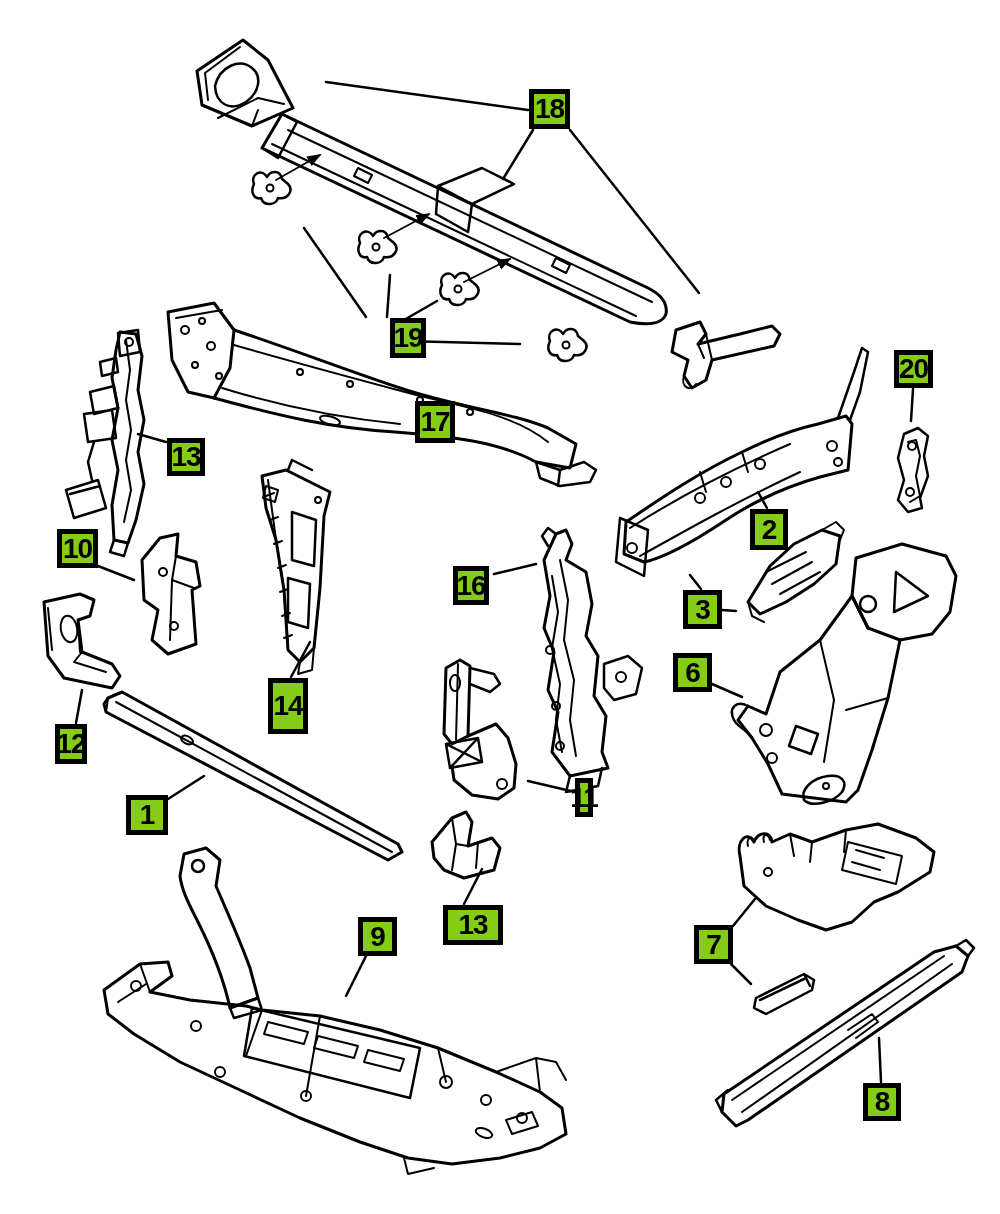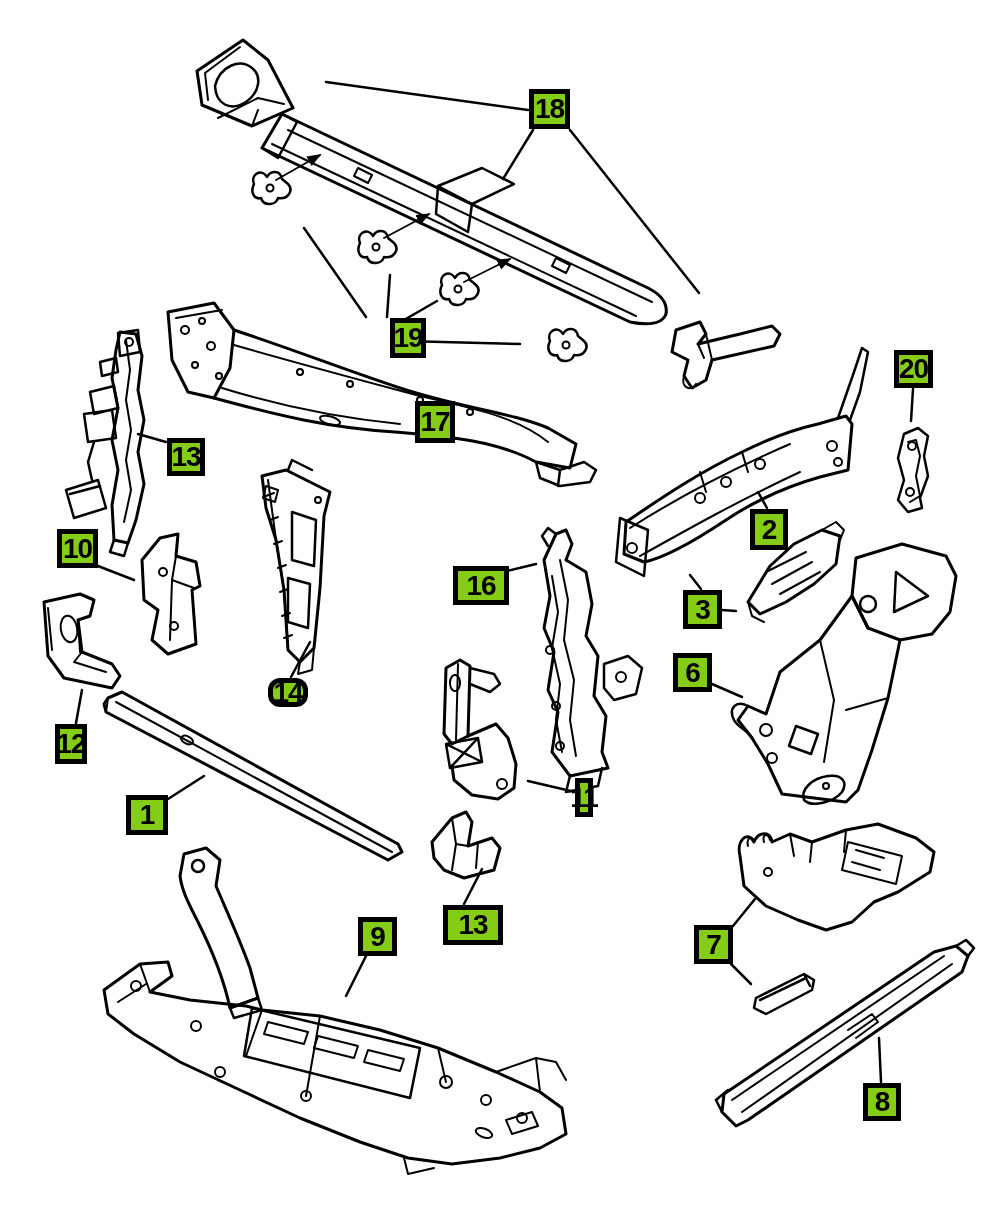--- a/index.html
+++ b/index.html
@@ -272,27 +272,27 @@
   </div>
       <div class="callout" style="left: 575px; top: 778px; width: 18px; height: 39px;">
     <span class="callout-num">11</span>
   </div>
       <div class="callout" style="left: 55px; top: 724px; width: 32px; height: 40px;">
     <span class="callout-num">12</span>
   </div>
       <div class="callout" style="left: 443px; top: 905px; width: 60px; height: 40px;">
     <span class="callout-num">13</span>
   </div>
-      <div class="callout" style="left: 268px; top: 678px; width: 40px; height: 29px; border-radius: 12px;">
+      <div class="callout" style="left: 268px; top: 678px; width: 40px; height: 56px;">
     <span class="callout-num">14</span>
   </div>
       <div class="callout" style="left: 167px; top: 438px; width: 38px; height: 38px;">
     <span class="callout-num">13</span>
   </div>
-      <div class="callout" style="left: 453px; top: 566px; width: 56px; height: 39px;">
+      <div class="callout" style="left: 453px; top: 566px; width: 36px; height: 39px;">
     <span class="callout-num">16</span>
   </div>
       <div class="callout" style="left: 415px; top: 385px; width: 40px; height: 42px; margin-top: 16px;">
     <span class="callout-num">17</span>
   </div>
       <div class="callout" style="left: 529px; top: 89px; width: 41px; height: 40px;">
     <span class="callout-num">18</span>
   </div>
       <div class="callout" style="left: 363px; top: 318px; width: 36px; height: 40px; margin-left: 27px;">
     <span class="callout-num">19</span>

